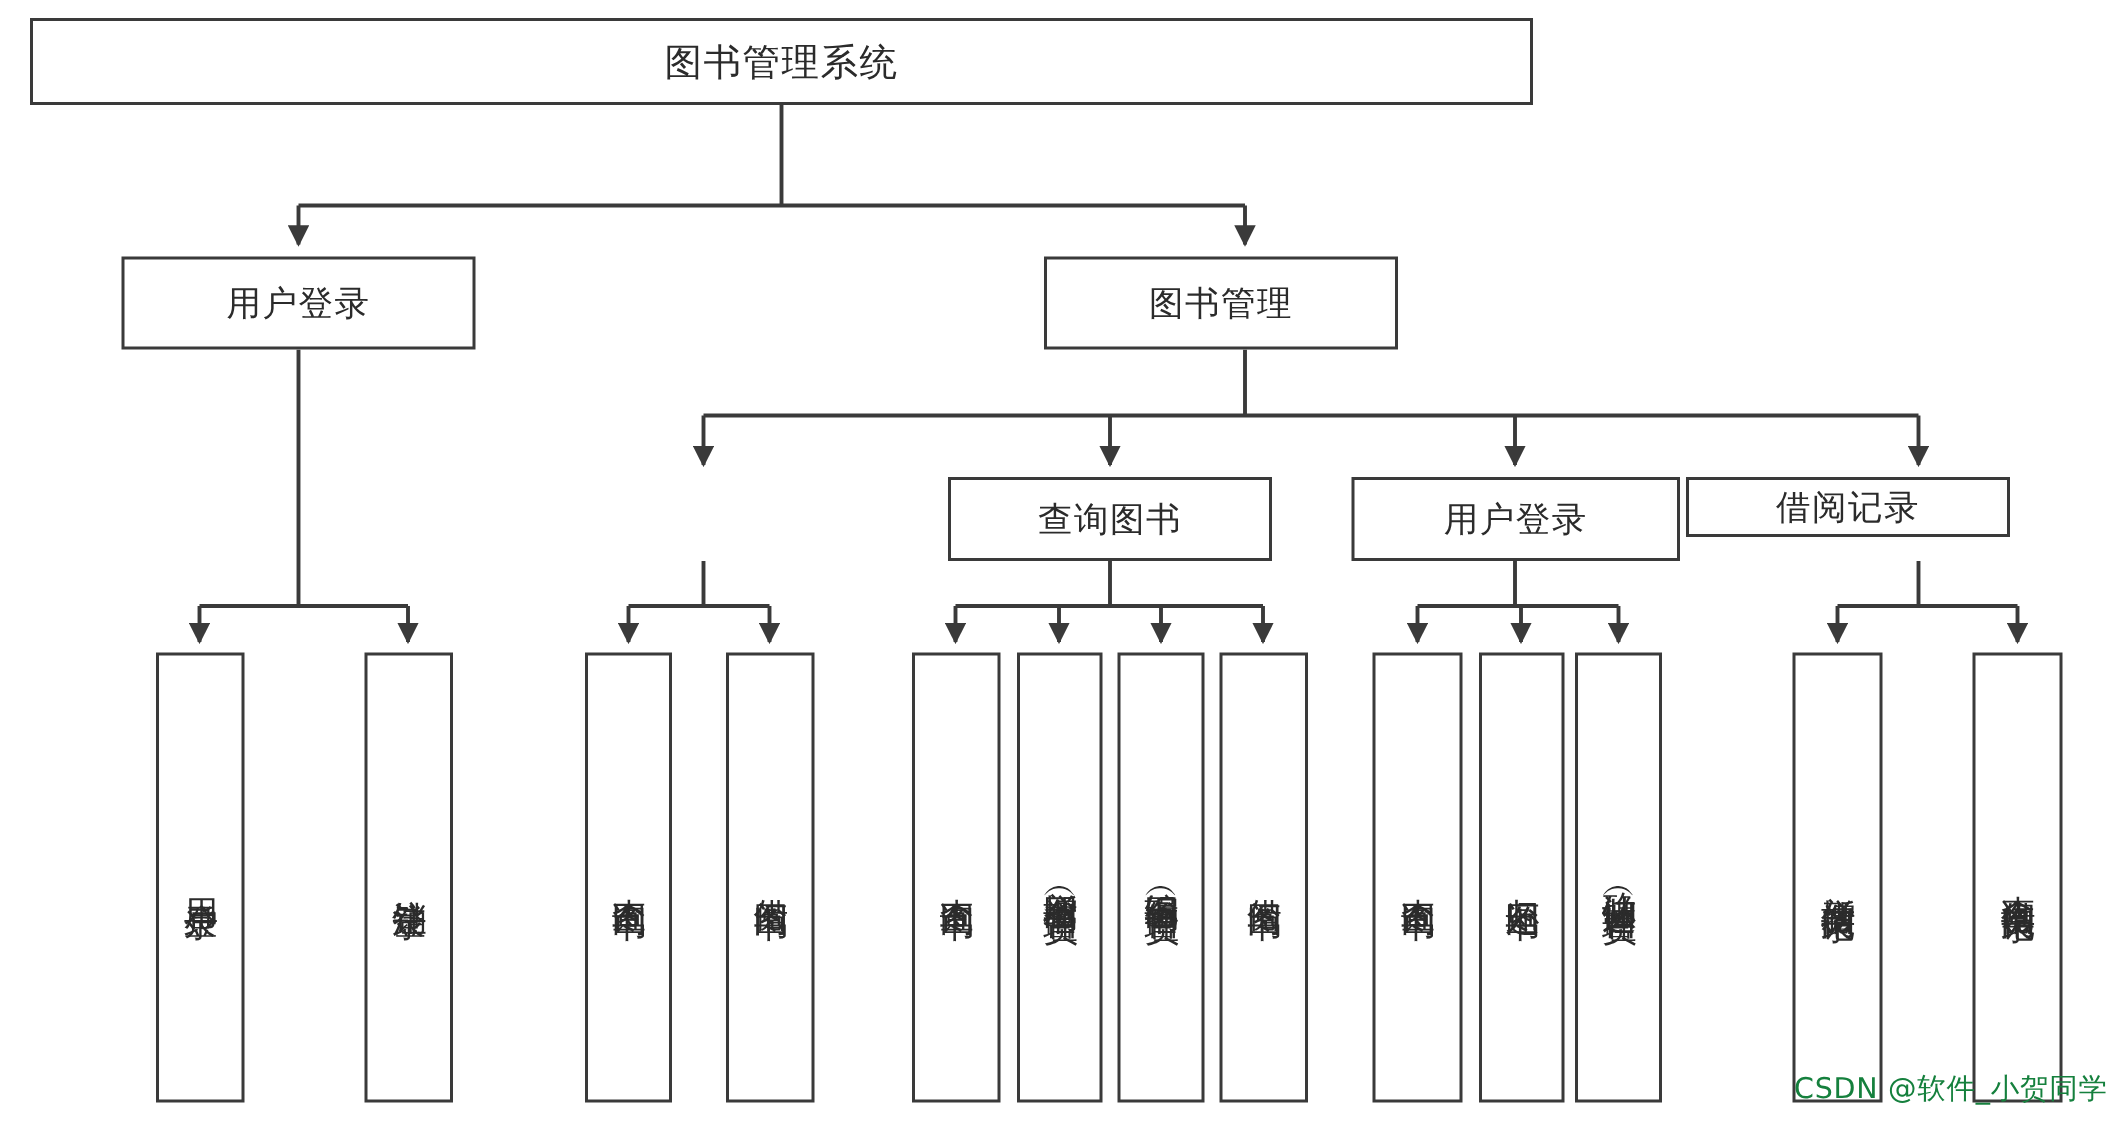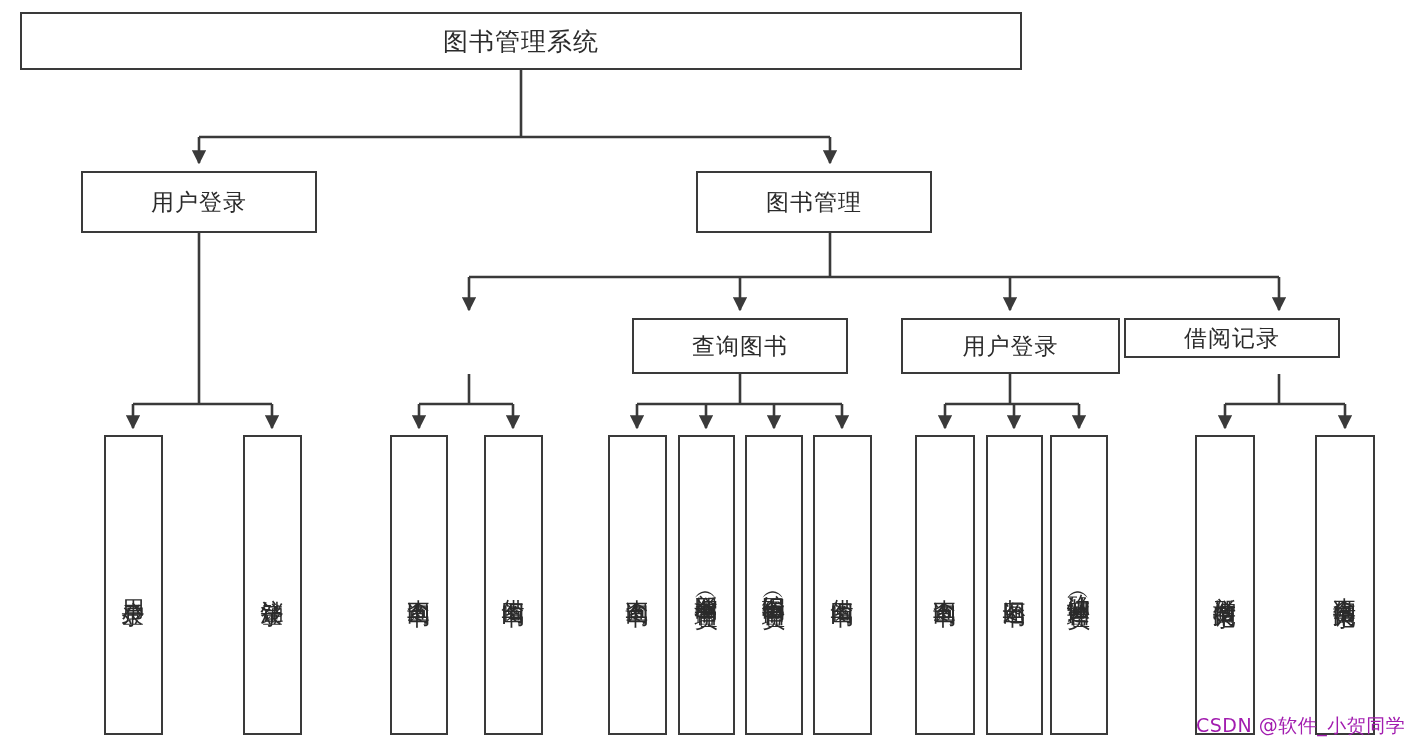--- a/index.html
+++ b/index.html
@@ -49,21 +49,21 @@
     text-orientation: upright;
     line-height: 1.05;
     white-space: nowrap;
     letter-spacing: 2px;
   }
   .node.title {
     font-size: 25px;
   }
   .watermark {
     position: absolute;
-    color: #a21caf;
+    color: #15803d;
     font-size: 19px;
     letter-spacing: 0.5px;
     white-space: nowrap;
     pointer-events: none;
   }
 </style>
 </head>
 <body>
 
 <div id="diagram-root">

